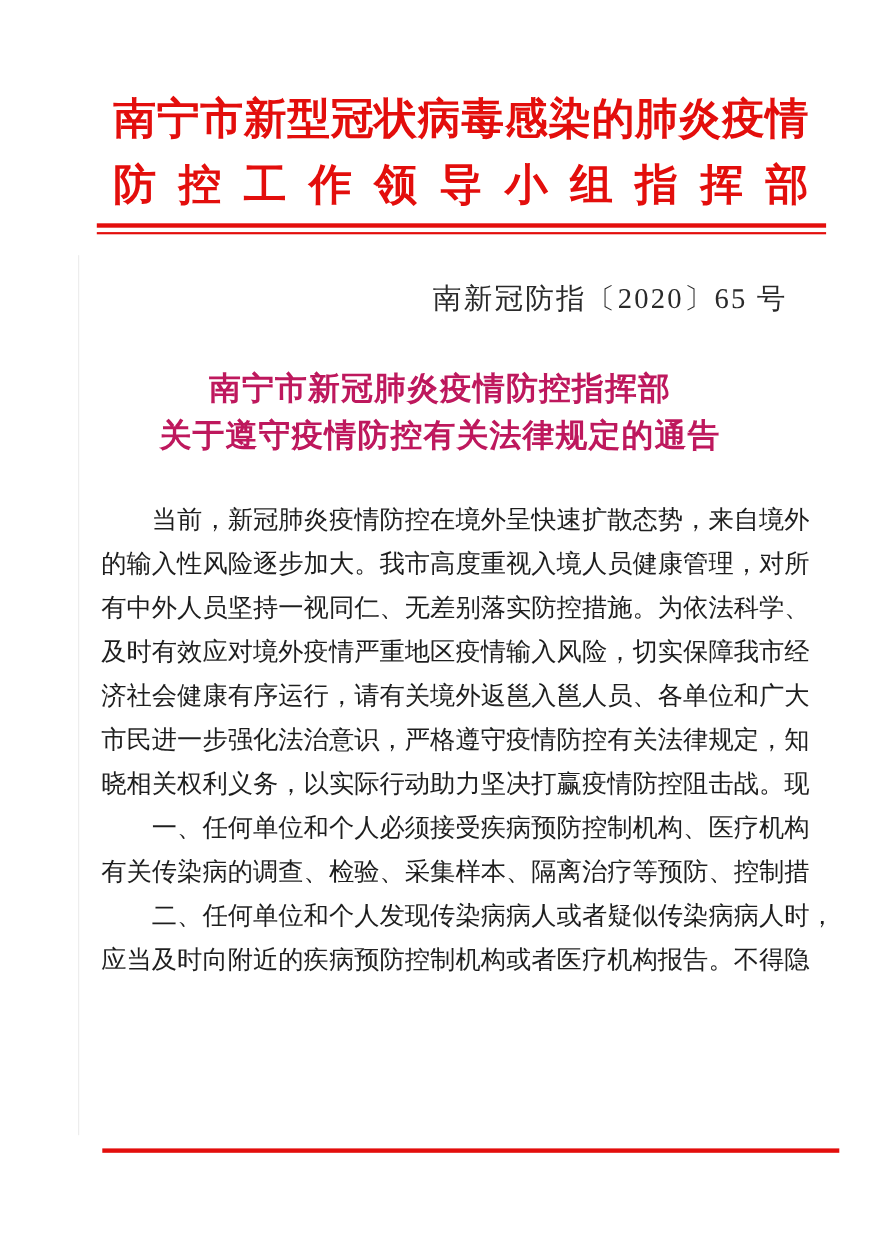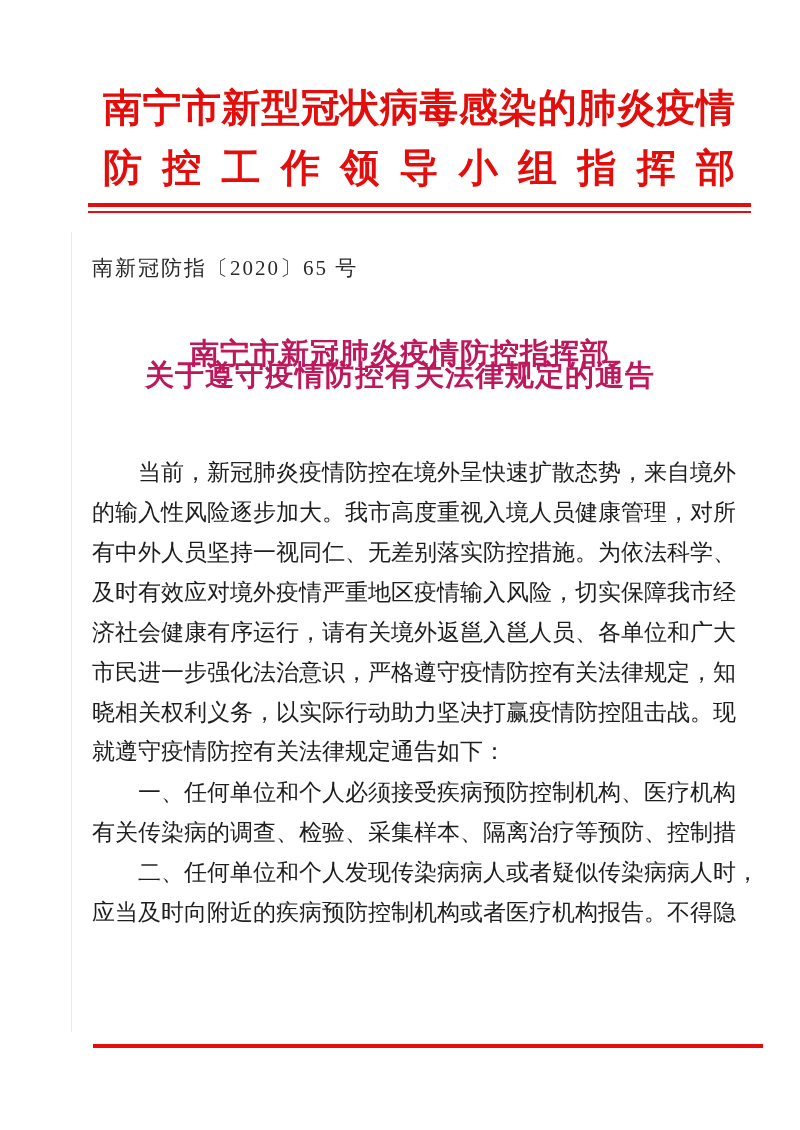--- a/index.html
+++ b/index.html
@@ -22,29 +22,29 @@
     display:flex; justify-content:space-between; align-items:center;
   }
   .org-line-1 { top:84px; }
   .org-line-2 { top:144px; }
 
   .rule-thick { position:absolute; left:88px; top:203px; width:663px; height:4px; background:#e30e0c; }
   .rule-thin  { position:absolute; left:88px; top:211px; width:663px; height:2px; background:#e30e0c; }
 
   .doc-number {
     position:absolute; left:92px; top:254px; width:624px;
-    text-align:left; font-size:21px; letter-spacing:2px; color:#2a2a2a;
+    text-align:right; font-size:26px; letter-spacing:2px; color:#2a2a2a;
   }
 
   .title-line {
     position:absolute; left:0; width:800px; text-align:center;
     font-size:29px; font-weight:bold; color:#be185d; letter-spacing:1px;
   }
   .title-line-1 { top:334px; }
-  .title-line-2 { top:356px; }
+  .title-line-2 { top:376px; }
 
   
   .body-block { position:absolute; left:92px; top:452px; width:624px; color:#1e1e1e; }
   .body-line { position:relative; height:40px; font-size:23px; }
   .body-line.plain { line-height:40px; text-align:left; }
   .char-justify { display:flex; justify-content:space-between; align-items:center; }
   .indent { padding-left:46px; }
 
   .bottom-rule { position:absolute; left:93px; top:1044px; width:670px; height:4px; background:#e30e0c; }
 </style>
@@ -297,21 +297,20 @@
         <span>疫</span>
         <span>情</span>
         <span>防</span>
         <span>控</span>
         <span>阻</span>
         <span>击</span>
         <span>战</span>
         <span>。</span>
         <span>现</span>
       </div>
-    <div class="body-line plain">就遵守疫情防控有关法律规定通告如下：</div>
     <div class="body-line char-justify indent">
         <span>一</span>
         <span>、</span>
         <span>任</span>
         <span>何</span>
         <span>单</span>
         <span>位</span>
         <span>和</span>
         <span>个</span>
         <span>人</span>

